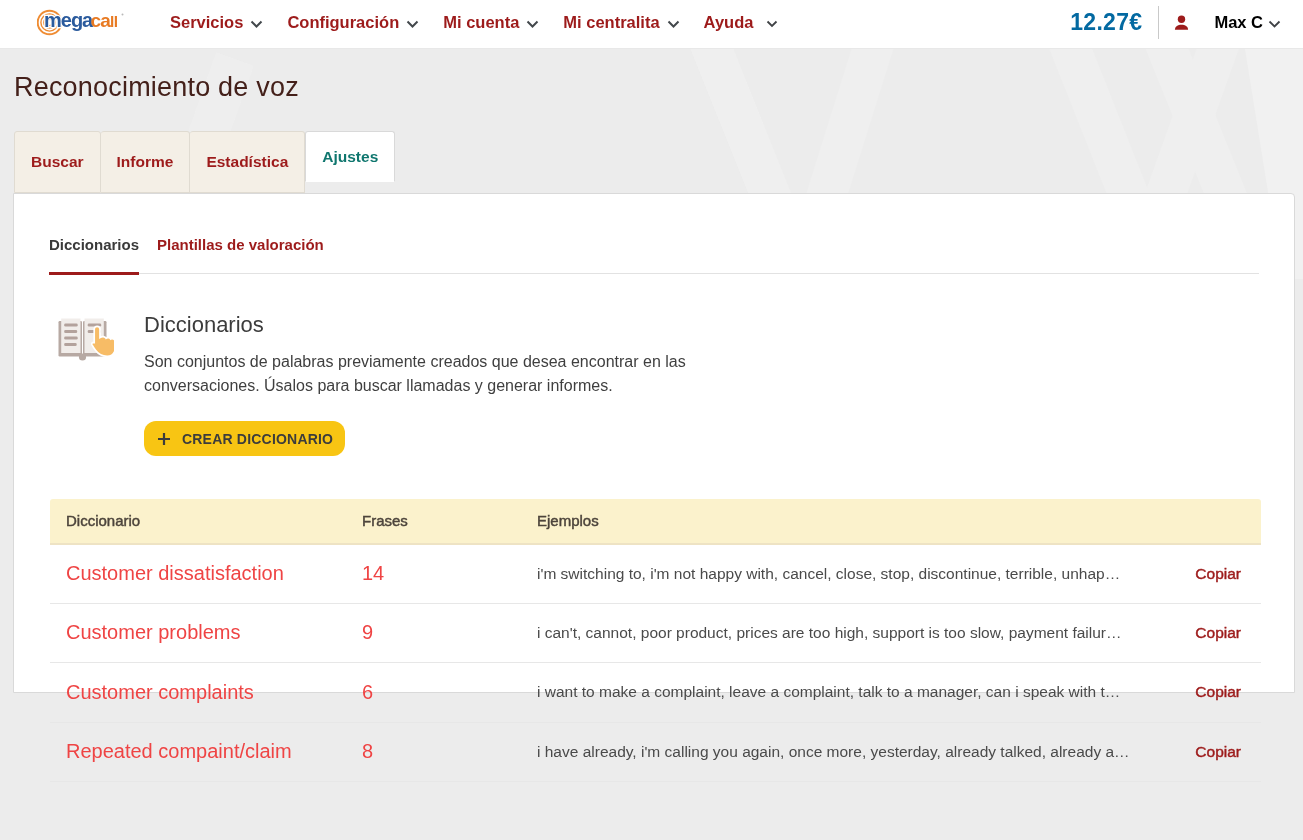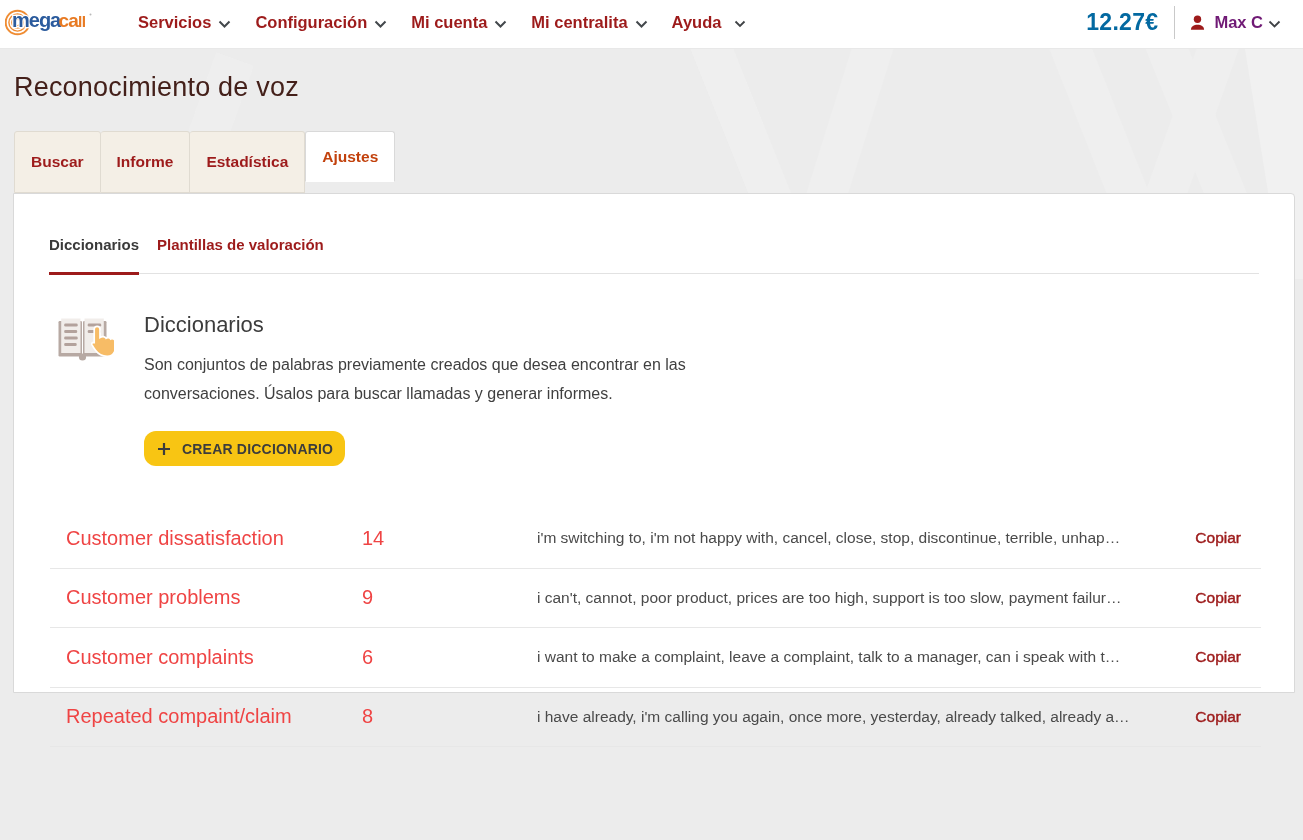--- a/index.html
+++ b/index.html
@@ -1,54 +1,54 @@
 <!DOCTYPE html>
 <html lang="es"><head>
 <meta charset="utf-8">
 <title>Reconocimiento de voz</title>
 <style>
   * { box-sizing: border-box; margin: 0; padding: 0; }
   html,body { width:1303px; height:840px; overflow:hidden; }
   body { font-family:"Liberation Sans",sans-serif; background:#fff; }
   
   .hdr { height:49px; background:#fff; border-bottom:1px solid #e8e8e8;
-         display:flex; align-items:center; padding:0 22px 3px 5px; position:relative; z-index:5;text-align:right; }
+         display:flex; align-items:center; padding:0 22px 3px 37px; position:relative; z-index:5;text-align:right; }
   .logo { }
   .nav { display:flex; align-items:center; margin-left:45px; }
   .nav .it { display:flex; align-items:center; margin-right:24px; cursor:pointer; }
   .nav .it span { color:#9d1b1b; font-weight:bold; font-size:16.5px; }
   .chev { margin-left:7px; margin-top:2px; }
   .hdr .sp { flex:1; }
   .bal { color:#0369a1; font-weight:bold; font-size:23px; letter-spacing:0.3px; }
   .div { width:1px; height:33px; background:#c9c9c9; margin:0 15px 0 16px; }
   .usr { display:flex; align-items:center; }
-  .usr .nm { color:#701a75; font-weight:bold; font-size:16.5px; margin:0 5px 0 9px; }
+  .usr .nm { color:#000000; font-weight:bold; font-size:16.5px; margin:0 5px 0 25px; }
   
   .main { position:relative; height:791px; background:#ececec; overflow:hidden; }
   .wm { position:absolute; inset:0; pointer-events:none; }
   h1 { font-size:27px; font-weight:400; color:#44201a; padding:23px 0 0 14px; letter-spacing:0.2px; position:relative; }
   
   .tabs { display:flex; margin:28px 0 0 14px; position:relative; z-index:2; }
   .tab { height:62px; display:flex; align-items:center; padding:0 16px;
          background:#f4efe6; border:1px solid #e0dbd1; border-left:none;
          font-size:15.5px; font-weight:bold; color:#9d1b1b; border-radius:3px 3px 0 0; }
   .tab:first-child { border-left:1px solid #e0dbd1; }
-  .tab.act { background:#fff; color:#c2410c; border-color:#d9d9d9; border-bottom:1px solid #fff;
+  .tab.act { background:#fff; color:#0f766e; border-color:#d9d9d9; border-bottom:1px solid #fff;
              margin-bottom:-1px; height:51px; border-left:1px solid #d9d9d9; }
   
   .panel { position:relative; margin:0 8px 0 13px; width:1282px; background:#fff;
            border:1px solid #d9d9d9; border-radius:0 4px 0 0; height:500px; }
   .subtabs { display:flex; margin:42px 35px 0 35px; border-bottom:1px solid #e2e2e2; }
   .stab { font-size:15px; font-weight:bold; padding-bottom:19px; margin-right:18px; }
   .stab.on { color:#3a3a3a; border-bottom:3px solid #9d1b1b; margin-bottom:-2px; }
   .stab.off { color:#9d1b1b; }
   .sect { position:relative; padding-left:130px; }
   .icon { position:absolute; left:44px; top:123px; }
   .h2 { font-size:22px; font-weight:400; color:#3c3c3c; margin-top:38px; }
-  .desc { font-size:16px; color:#3f3f3f; line-height:29px; margin-top:12px; width:560px; }
+  .desc { font-size:16px; color:#3f3f3f; line-height:24px; margin-top:12px; width:560px; }
   .btn { display:inline-flex; align-items:center; margin-top:23px; height:35px; background:#f8c513;
          border-radius:12px; padding:0 12px 0 13px; font-size:14px; font-weight:bold;
          color:#3c3c3c; letter-spacing:0.2px; }
   .btn svg { margin-right:11px; }
   
   .tbl { margin:42.5px 35px 0 36px; width:1211px; border-collapse:collapse; table-layout:fixed; }
   .tbl th { background:#fbf2cc; text-align:left; font-size:15px; color:#4c443b;
             height:45px; padding:0 0 0 16px; border-bottom:2px solid #eee3c4;
             font-weight:400; -webkit-text-stroke:0.45px #4c443b; }
   .tbl th:first-child { border-radius:3px 0 0 0; }
@@ -173,20 +173,26 @@
           </svg>CREAR DICCIONARIO</div>
       </div>
       <table class="tbl">
         <colgroup>
           <col class="c1">
           <col class="c2">
           <col class="c3">
           <col class="c4">
         </colgroup>
         <tbody>
+          <tr>
+            <th>Diccionario</th>
+            <th>Frases</th>
+            <th>Ejemplos</th>
+            <th></th>
+          </tr>
         <tr>
             <td>Customer dissatisfaction</td>
             <td>14</td>
             <td class="ej">i'm switching to, i'm not happy with, cancel, close, stop, discontinue, terrible, unhap…</td>
             <td class="cp">Copiar</td>
           </tr>
         <tr>
             <td>Customer problems</td>
             <td>9</td>
             <td class="ej">i can't, cannot, poor product, prices are too high, support is too slow, payment failur…</td>

